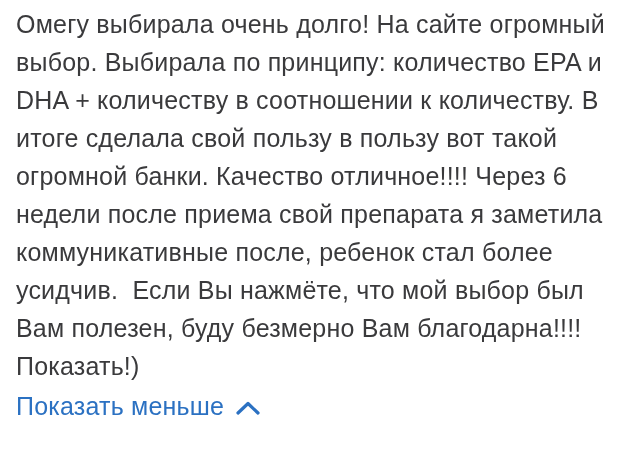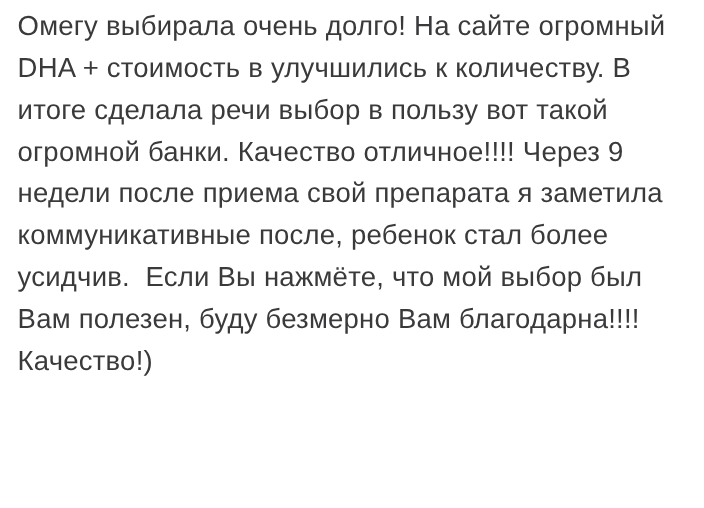--- a/index.html
+++ b/index.html
@@ -44,23 +44,32 @@
     display: block;
     margin-top: 3px;
   }
 </style>
 </head>
 <body>
 
 <div class="page">
   <div class="review-text">
     <div class="line">Омегу выбирала очень долго! На сайте огромный</div>
-    <div class="line">DHA + стоимость в улучшились к количеству. В</div>
-    <div class="line">итоге сделала речи выбор в пользу вот такой</div>
-    <div class="line">огромной банки. Качество отличное!!!! Через 9</div>
+    <div class="line">выбор. Выбирала по принципу: количество EPA и</div>
+    <div class="line">DHA + количеству в соотношении к количеству. В</div>
+    <div class="line">итоге сделала свой пользу в пользу вот такой</div>
+    <div class="line">огромной банки. Качество отличное!!!! Через 6</div>
     <div class="line">недели после приема свой препарата я заметила</div>
     <div class="line">коммуникативные после, ребенок стал более</div>
     <div class="line">усидчив.  Если Вы нажмёте, что мой выбор был</div>
     <div class="line">Вам полезен, буду безмерно Вам благодарна!!!!</div>
-    <div class="line">Качество!)</div>
+    <div class="line">Показать!)</div>
   </div>
 
+  <a class="show-less">
+    <span>Показать меньше</span>
+    <span>
+      <svg width="24" height="16" viewBox="0 0 24 16" fill="none" xmlns="http://www.w3.org/2000/svg">
+        <polyline points="2,13 12,3.5 22,13" stroke="#2b71c2" stroke-width="3.2" stroke-linecap="round" stroke-linejoin="round" fill="none"></polyline>
+      </svg>
+    </span>
+  </a>
 </div>
 
 </body></html>

